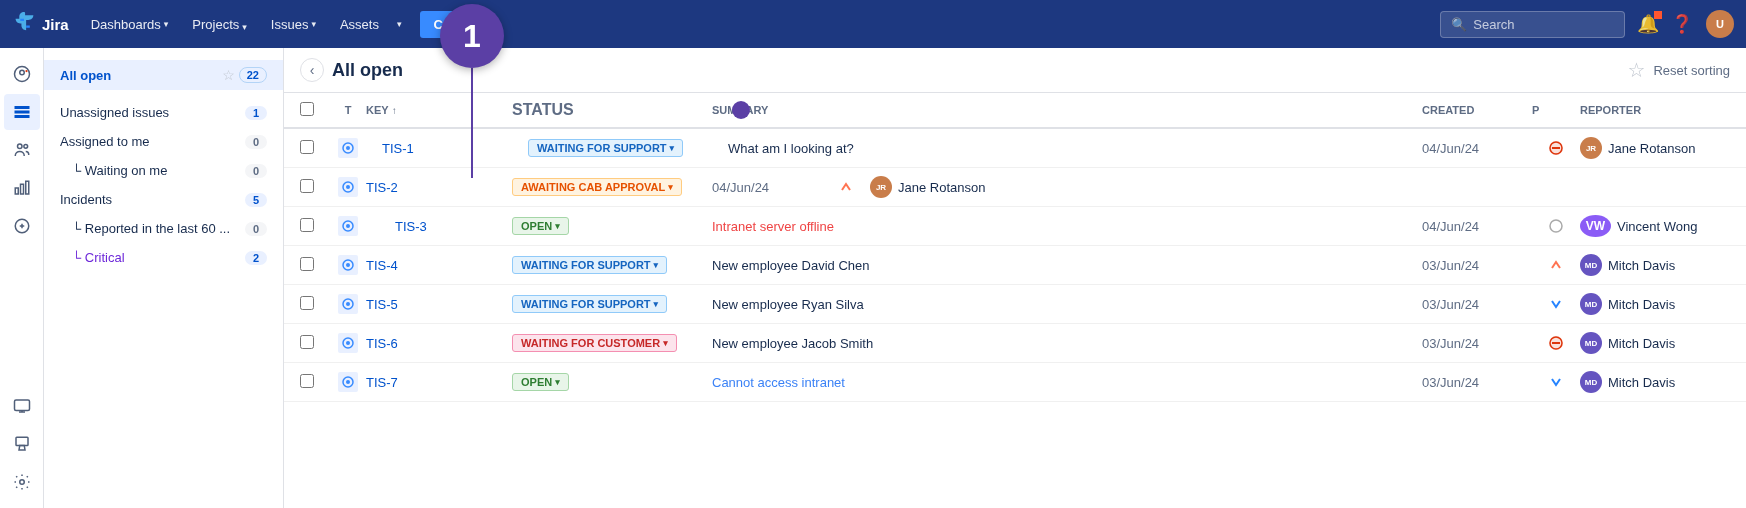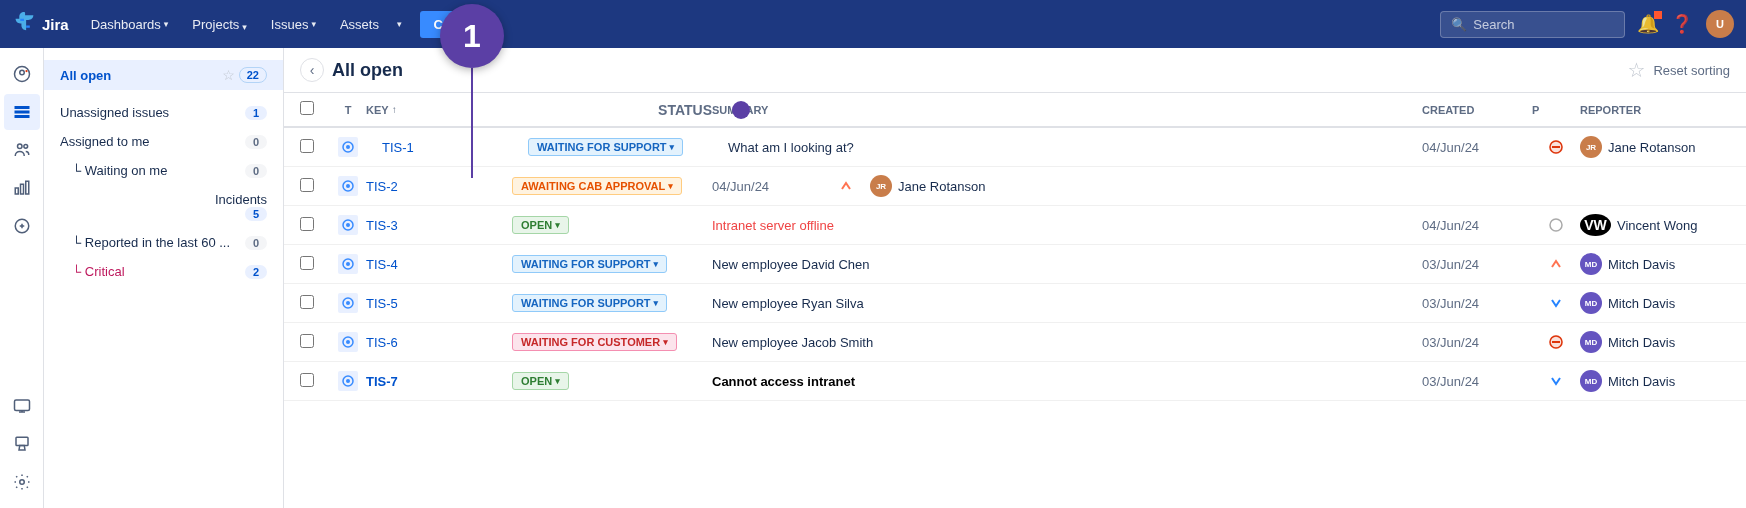--- a/index.html
+++ b/index.html
@@ -148,32 +148,32 @@
     <div style="display: flex; align-items: center; padding: 7px 16px; cursor: pointer;">
       <span style="flex: 1; font-size: 13px; color: #172b4d;">Assigned to me</span>
       <span style="background: #f4f5f7; color: #5e6c84; font-size: 11px; font-weight: 600; padding: 1px 7px; border-radius: 10px; min-width: 22px; text-align: center;">0</span>
     </div>
 
     <div style="display: flex; align-items: center; padding: 7px 16px 7px 28px; cursor: pointer;">
       <span style="flex: 1; font-size: 13px; color: #172b4d;">└ Waiting on me</span>
       <span style="background: #f4f5f7; color: #5e6c84; font-size: 11px; font-weight: 600; padding: 1px 7px; border-radius: 10px; min-width: 22px; text-align: center;">0</span>
     </div>
 
-    <div style="display: flex; align-items: flex-end; padding: 7px 16px; cursor: pointer; flex-direction: column;">
+    <div style="display: flex; align-items: center; padding: 7px 16px; cursor: pointer;">
       <span style="flex: 1; font-size: 13px; color: #172b4d;">Incidents</span>
       <span style="background: #e9f0ff; color: #0052cc; font-size: 11px; font-weight: 600; padding: 1px 7px; border-radius: 10px; min-width: 22px; text-align: center;">5</span>
     </div>
 
     <div style="display: flex; align-items: center; padding: 7px 16px 7px 28px; cursor: pointer;">
       <span style="flex: 1; font-size: 13px; color: #172b4d;">└ Reported in the last 60 ...</span>
       <span style="background: #f4f5f7; color: #5e6c84; font-size: 11px; font-weight: 600; padding: 1px 7px; border-radius: 10px; min-width: 22px; text-align: center;">0</span>
     </div>
 
     <div style="display: flex; align-items: center; padding: 7px 16px 7px 28px; cursor: pointer;">
-      <span style="flex: 1; font-size: 13px; color: #be185d;">└ Critical</span>
+      <span style="flex: 1; font-size: 13px; color: #6d28d9;">└ Critical</span>
       <span style="background: #e9f0ff; color: #0052cc; font-size: 11px; font-weight: 600; padding: 1px 7px; border-radius: 10px; min-width: 22px; text-align: center;">2</span>
     </div>
   </div>
 
   <div style="flex: 1; display: flex; flex-direction: column; overflow: hidden;">
 
     <div style="display: flex; align-items: center; padding: 10px 16px; background: #fff; border-bottom: 1px solid #dfe1e6; gap: 8px;">
       <div style="color: #5e6c84; cursor: pointer; font-size: 14px; border: 1px solid #dfe1e6; border-radius: 50%; width: 24px; height: 24px; display: flex; align-items: center; justify-content: center; background: white;">
         ‹
       </div>
@@ -193,21 +193,21 @@
 
         <div class="col-check" style="width: 30px; flex-shrink: 0;">
           <input type="checkbox" style="">
         </div>
         <div class="col-t" style="width: 36px; flex-shrink: 0; font-size: 11px; font-weight: 700; color: #5e6c84; text-transform: uppercase;">T</div>
         <div style="width: 110px; flex-shrink: 0; font-size: 11px; font-weight: 700; color: #5e6c84; text-transform: uppercase; display: flex; align-items: center; gap: 3px; cursor: pointer;">
           <span>Key</span>
           <span style="font-size: 10px;">↑</span>
         </div>
         <div style="width: 36px; flex-shrink: 0;"></div>
-        <div style="width: 200px; flex-shrink: 0; font-size: 14px; font-weight: 700; color: #5e6c84; text-transform: uppercase; text-align: right;">Status</div>
+        <div style="width: 200px; flex-shrink: 0; font-size: 16px; font-weight: 700; color: #5e6c84; text-transform: uppercase;">Status</div>
         <div style="flex: 1; font-size: 11px; font-weight: 700; color: #5e6c84; text-transform: uppercase;">Summary</div>
         <div style="width: 110px; flex-shrink: 0; font-size: 11px; font-weight: 700; color: #5e6c84; text-transform: uppercase;">Created</div>
         <div style="width: 48px; flex-shrink: 0; font-size: 11px; font-weight: 700; color: #5e6c84; text-transform: uppercase;">P</div>
         <div style="width: 150px; flex-shrink: 0; font-size: 11px; font-weight: 700; color: #5e6c84; text-transform: uppercase;">Reporter</div>
       </div>
 
       <div id="table-body">
           <div style="display: flex; align-items: center; padding: 8px 16px; border-bottom: 1px solid rgb(240, 240, 240); background: rgb(255, 255, 255); gap: 0px;">
     <div style="width:30px; flex-shrink:0;">
       <input type="checkbox" style="width: 14px; height: 14px; cursor: pointer;">
@@ -283,38 +283,38 @@
     </div>
     <div style="width:36px; flex-shrink:0; display:flex; justify-content:center;">
       <div style="width:20px; height:20px; border-radius:2px; background:#e9f0ff; display:flex; align-items:center; justify-content:center;">
         <svg width="12" height="12" viewBox="0 0 12 12">
                   <circle cx="6" cy="6" r="5" fill="none" stroke="#388bff" stroke-width="1.5"></circle>
                   <circle cx="6" cy="6" r="2" fill="#388bff"></circle>
                 </svg>
       </div>
     </div>
     <div style="width:110px; flex-shrink:0;">
-      <a href="#" style="color:#0052cc; font-size:13px; font-weight:500; text-decoration:none;">TIS-3</a>
+      <a href="#" style="color:#0052cc; font-size:13px; font-weight:500; text-decoration:none;margin-left:29px;">TIS-3</a>
     </div>
     <div style="width:36px; flex-shrink:0;"></div>
     <div style="width:200px; flex-shrink:0;">
       <span style="display:inline-flex; align-items:center; gap:3px; padding:2px 8px; border-radius:3px; font-size:11px; font-weight:700; text-transform:uppercase; cursor:pointer; white-space:nowrap; background:#e8f5e9; color:#2e7d32; border:1px solid #a5d6a7;">
         OPEN
         <span style="font-size:9px;">▾</span>
       </span>
     </div>
     <div style="flex:1; color:#ef4444; font-size:13px;">Intranet server offline</div>
     <div style="width:110px; flex-shrink:0; color:#5e6c84; font-size:13px;">04/Jun/24</div>
     <div style="width:48px; flex-shrink:0; display:flex; justify-content:center;">
       <svg width="16" height="16" viewBox="0 0 16 16">
                 <circle cx="8" cy="8" r="6" fill="none" stroke="#aaa" stroke-width="1.5"></circle>
               </svg>
     </div>
     <div style="width:150px; flex-shrink:0; display:flex; align-items:center; gap:6px; color:#172b4d; font-size:13px;">
-      <div style="width:31px; height:22px; border-radius:50%; background:#000000; display:flex; align-items:center; justify-content:center; font-size:14px; font-weight:700; color:white; flex-shrink:0;">VW</div>
+      <div style="width:31px; height:22px; border-radius:50%; background:#8b5cf6; display:flex; align-items:center; justify-content:center; font-size:12px; font-weight:700; color:white; flex-shrink:0;">VW</div>
       <span>Vincent Wong</span>
     </div>
   </div>
           <div style="display: flex; align-items: center; padding: 8px 16px; border-bottom: 1px solid rgb(240, 240, 240); background: rgb(255, 255, 255); gap: 0px;">
     <div style="width:30px; flex-shrink:0;">
       <input type="checkbox" style="width: 14px; height: 14px; cursor: pointer;">
     </div>
     <div style="width:36px; flex-shrink:0; display:flex; justify-content:center;">
       <div style="width:20px; height:20px; border-radius:2px; background:#e9f0ff; display:flex; align-items:center; justify-content:center;">
         <svg width="12" height="12" viewBox="0 0 12 12">
@@ -421,30 +421,30 @@
     </div>
     <div style="width:36px; flex-shrink:0; display:flex; justify-content:center;">
       <div style="width:20px; height:20px; border-radius:2px; background:#e9f0ff; display:flex; align-items:center; justify-content:center;">
         <svg width="12" height="12" viewBox="0 0 12 12">
                   <circle cx="6" cy="6" r="5" fill="none" stroke="#388bff" stroke-width="1.5"></circle>
                   <circle cx="6" cy="6" r="2" fill="#388bff"></circle>
                 </svg>
       </div>
     </div>
     <div style="width:110px; flex-shrink:0;">
-      <a href="#" style="color:#0052cc; font-size:13px; font-weight:700; text-decoration:none;">TIS-7</a>
+      <a href="#" style="color:#0052cc; font-size:13px; font-weight:400; text-decoration:none;">TIS-7</a>
     </div>
     <div style="width:36px; flex-shrink:0;"></div>
     <div style="width:200px; flex-shrink:0;">
       <span style="display:inline-flex; align-items:center; gap:3px; padding:2px 8px; border-radius:3px; font-size:11px; font-weight:700; text-transform:uppercase; cursor:pointer; white-space:nowrap; background:#e8f5e9; color:#2e7d32; border:1px solid #a5d6a7;">
         OPEN
         <span style="font-size:9px;">▾</span>
       </span>
     </div>
-    <div style="flex:1; color:#000000; font-size:13px;font-weight:bold;">Cannot access intranet</div>
+    <div style="flex:1; color:#3b82f6; font-size:13px;">Cannot access intranet</div>
     <div style="width:110px; flex-shrink:0; color:#5e6c84; font-size:13px;">03/Jun/24</div>
     <div style="width:48px; flex-shrink:0; display:flex; justify-content:center;">
       <svg width="16" height="16" viewBox="0 0 16 16">
                 <polyline points="4,5 8,11 12,5" fill="none" stroke="#2684ff" stroke-width="2"></polyline>
               </svg>
     </div>
     <div style="width:150px; flex-shrink:0; display:flex; align-items:center; gap:6px; color:#172b4d; font-size:13px;">
       <div style="width:22px; height:22px; border-radius:50%; background:#6554c0; display:flex; align-items:center; justify-content:center; font-size:8px; font-weight:700; color:white; flex-shrink:0;">MD</div>
       <span>Mitch Davis</span>
     </div>

